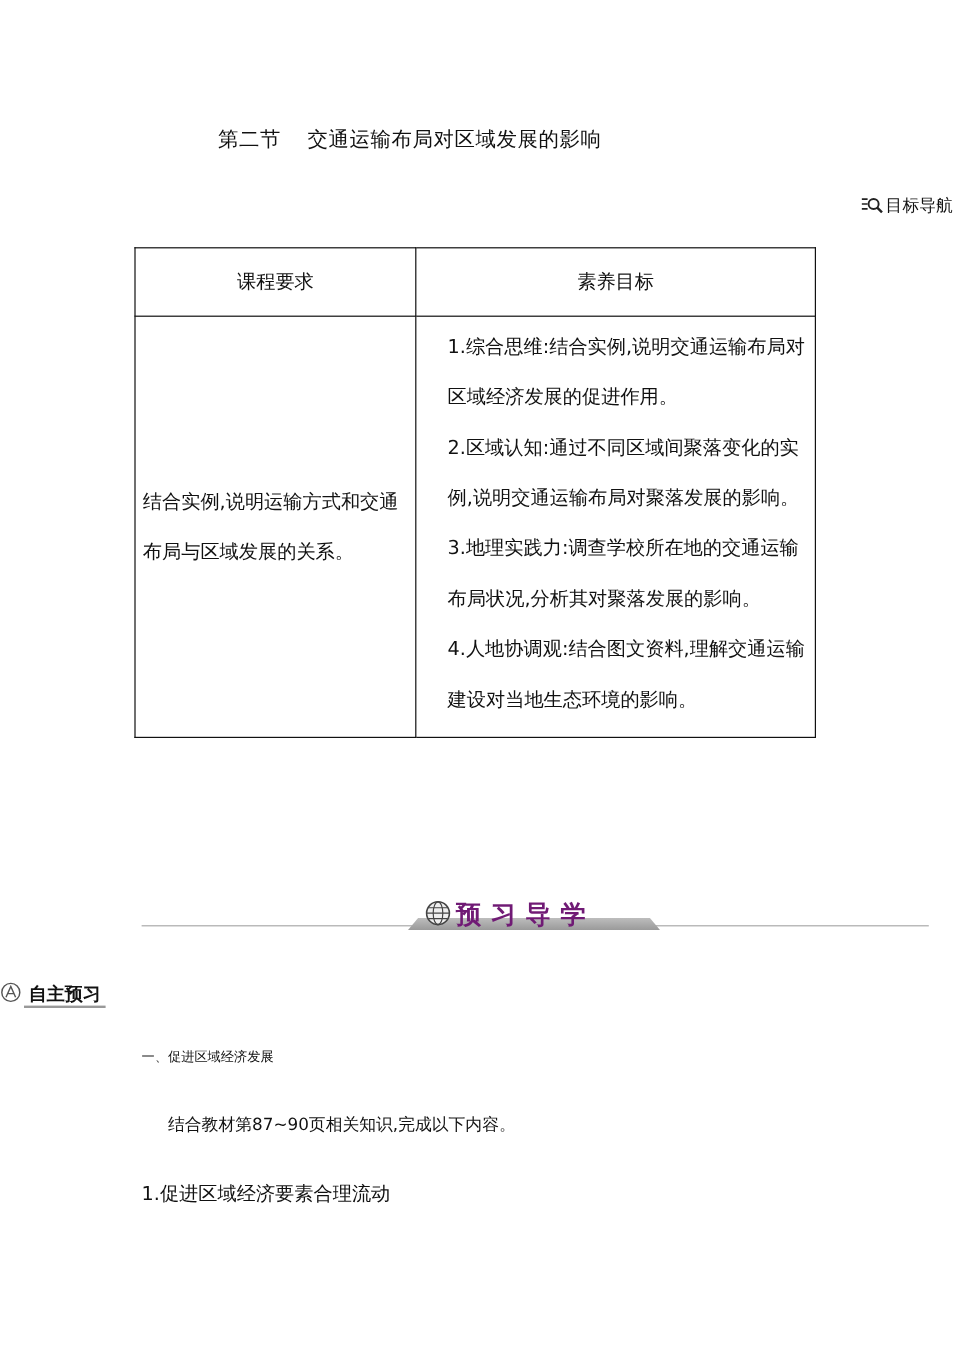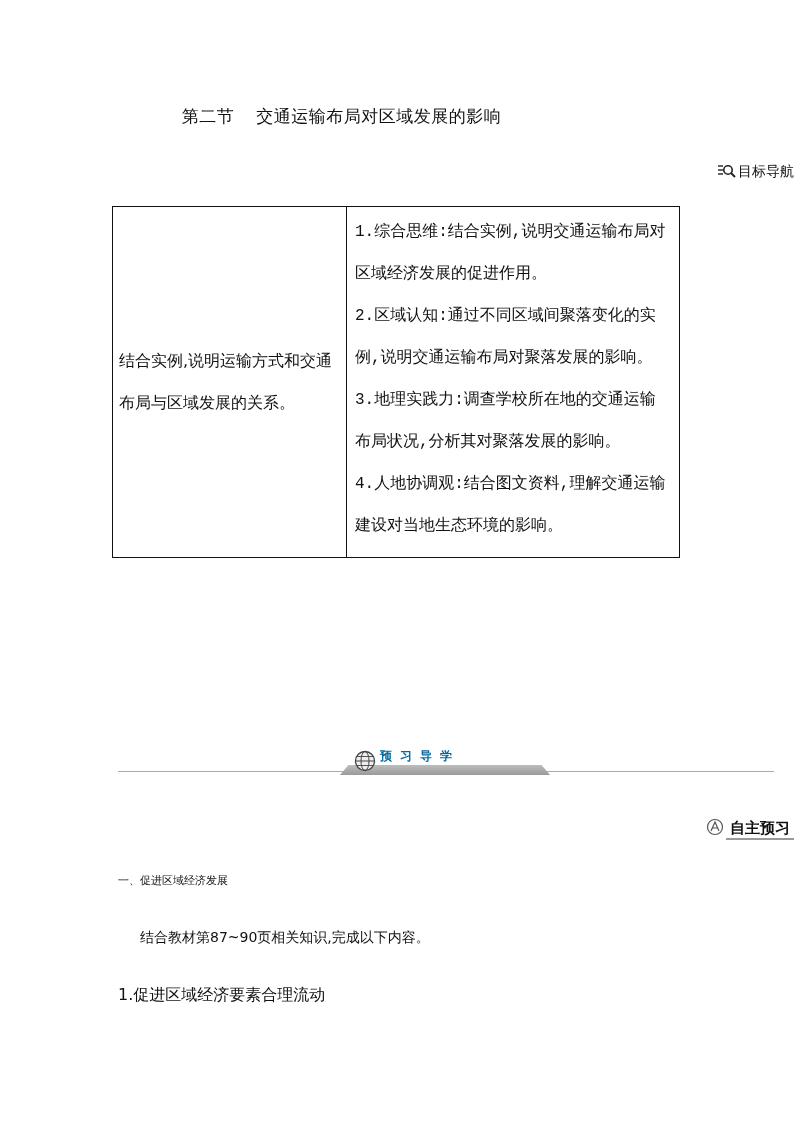--- a/index.html
+++ b/index.html
@@ -20,42 +20,42 @@
   .nav-label .icon { display: inline-block; vertical-align: -2px; margin-right: 2px; }
   table.goals {
     position: absolute; top: 206px; left: 112px; width: 568px;
     border-collapse: collapse; table-layout: fixed;
   }
   table.goals td, table.goals th {
     border: 1.5px solid #111; font-weight: normal; vertical-align: middle;
   }
   table.goals th { height: 54px; font-size: 16px; text-align: center; }
   table.goals td.left { padding: 0 6px; font-size: 16px; line-height: 42px; }
-  table.goals td.right { padding: 4px 8px 10px 8px; font-size: 16px; line-height: 42px; font-family: Liberation Mono, monospace; }
+  table.goals td.right { padding: 4px 8px 10px 26px; font-size: 16px; line-height: 42px; }
   td.right p { margin: 0 0 0 0; }
   td.right p + p { margin-top: 0px; }
   .col-left { width: 234px; }
   .banner {
     position: absolute; top: 748px; left: 118px; width: 656px; height: 30px;
   }
   .banner .rule {
     position: absolute; top: 23px; left: 0; width: 656px; height: 1px; background: #aaa;
   }
   .banner .band {
     position: absolute; left: 222px; top: 17px; width: 210px; height: 10px;
     background: linear-gradient(#bdbdbd, #9a9a9a);
     clip-path: polygon(4% 0, 96% 0, 100% 100%, 0 100%);
   }
   .banner .label {
-    position: absolute; left: 262px; top: 0; font-size: 12px; letter-spacing: 8px; color: #0369a1;
+    position: absolute; left: 262px; top: 0; font-size: 21px; letter-spacing: 8px; color: #701a75;
     font-weight: bold;
   }
   .banner .globe { position: absolute; left: 236px; top: 2px; }
   .sub-banner {
-    position: absolute; top: 818px; left: 0; width: 794px; text-align: right; font-size: 15px;
+    position: absolute; top: 818px; left: 0; width: 794px; text-align: left; font-size: 15px;
     font-weight: bold;
   }
   .sub-banner .icon { display: inline-block; vertical-align: -3px; margin-right: 2px; }
   .sub-banner .label { border-bottom: 2px solid #999; padding: 0 4px 1px 4px; }
   .h1 { position: absolute; top: 873px; left: 118px; font-size: 11px; text-align: center; }
   .para { position: absolute; top: 929px; left: 140px; font-size: 14px; }
   .h2 { position: absolute; top: 985px; left: 118px; font-size: 16px; }
 </style>
 </head>
 <body>
@@ -75,20 +75,24 @@
     </svg>
   </span><span>目标导航</span>
 </div>
 
 <table class="goals">
   <colgroup>
       <col class="col-left">
       <col>
     </colgroup>
   <tbody>
+      <tr>
+    <th>课程要求</th>
+    <th>素养目标</th>
+  </tr>
   <tr>
     <td class="left">结合实例,说明运输方式和交通布局与区域发展的关系。</td>
     <td class="right">
       <p>1.综合思维:结合实例,说明交通运输布局对区域经济发展的促进作用。</p>
       <p>2.区域认知:通过不同区域间聚落变化的实例,说明交通运输布局对聚落发展的影响。</p>
       <p>3.地理实践力:调查学校所在地的交通运输布局状况,分析其对聚落发展的影响。</p>
       <p>4.人地协调观:结合图文资料,理解交通运输建设对当地生态环境的影响。</p>
     </td>
   </tr>
 </tbody>

